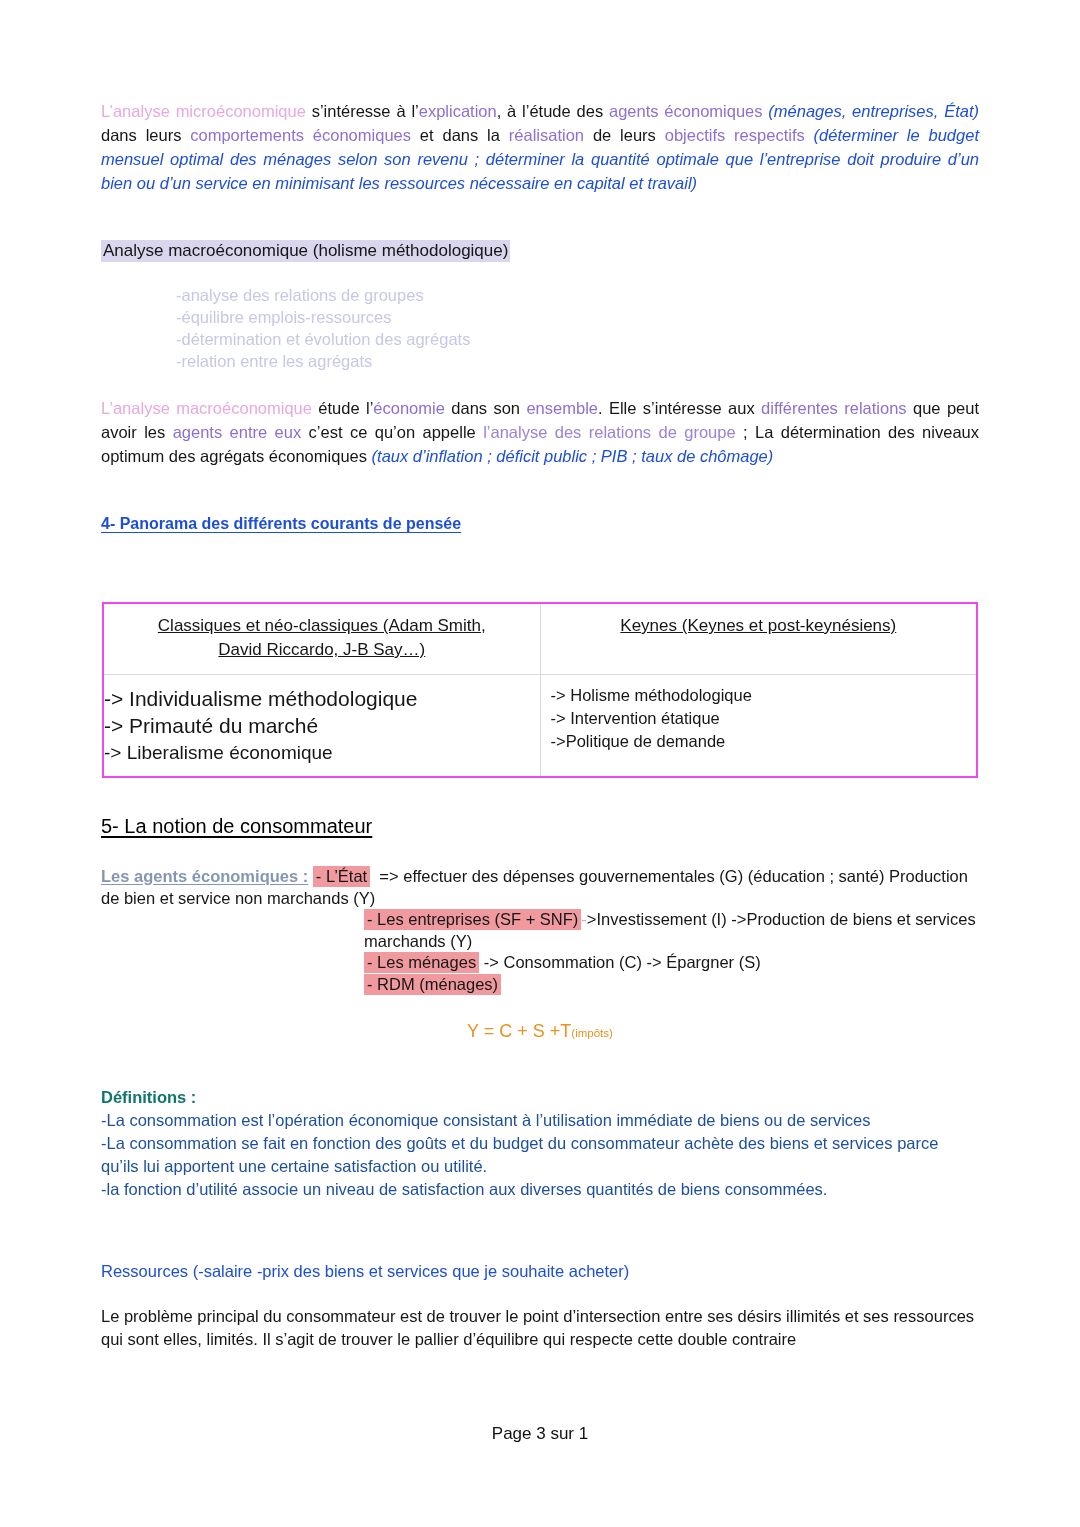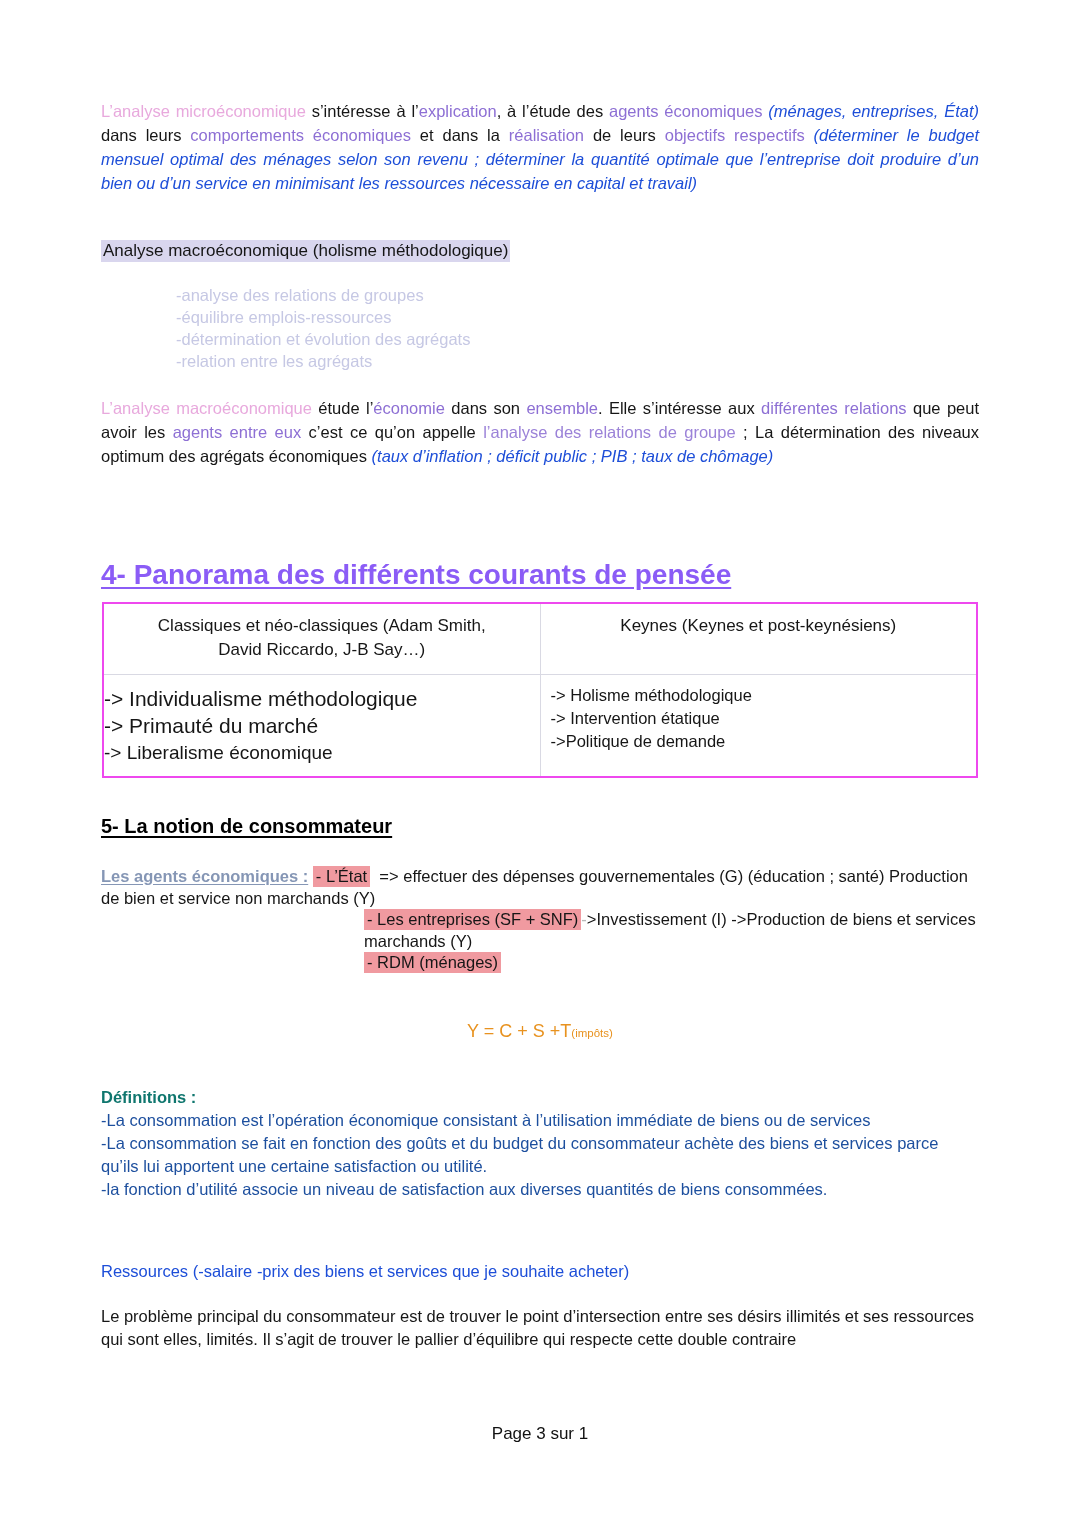--- a/index.html
+++ b/index.html
@@ -68,26 +68,25 @@
     line-height: 22px;
     color: #c6c8e4;
   }
   #macro-bullets div { white-space: pre; }
 
   #macro-para { left: 0; top: 396px; width: 878px; }
 
   #h4 {
     left: 0;
     top: 515px;
-    font-size: 28px;
+    font-size: 16px;
     font-weight: bold;
-    color: #8b5cf6;
+    color: #1d4ed8;
     text-decoration: underline;
     text-underline-offset: 3px;
-    margin-top: 44px;
   }
 
   
   #courants-table {
     left: 1px;
     top: 602px;
     width: 876px;
     border-collapse: collapse;
     border: 2px solid #ee48ee;
     background: #fff;
@@ -98,40 +97,41 @@
     padding: 0;
   }
   #courants-table .col-l { width: 437px; }
   #courants-table .col-r { width: 437px; }
   .th-cell {
     text-align: center;
     font-size: 17px;
     line-height: 24px;
     padding: 10px 8px 12px 8px;
     color: #161616;
+    text-decoration: underline;
   }
   .cell-left {
     padding: 10px 8px 10px 0;
     font-size: 21px;
     line-height: 27px;
     color: #161616;
   }
   .cell-left .small { font-size: 19px; }
   .cell-right {
     padding: 9px 8px 10px 10px;
     font-size: 16.5px;
     line-height: 23px;
     color: #161616;
   }
 
   #h5 {
     left: 0;
     top: 815px;
     font-size: 20px;
-    font-weight: bold;
+    font-weight: normal;
     color: #000;
     text-decoration: underline;
     text-underline-offset: 3px;
   }
 
   #agents-block {
     left: 0;
     top: 866px;
     width: 878px;
     font-size: 16.5px;
@@ -248,20 +248,21 @@
         </td>
       </tr>
     </tbody>
   </table>
 
   <div class="blk" id="h5">5- La notion de consommateur</div>
 
   <div class="blk" id="agents-block">
     <div><span class="lead">Les agents économiques :</span><span>&nbsp;</span><span class="hl-pink t-black">-  L’État</span><span class="t-black">&nbsp;&nbsp;<span>=&gt; effectuer des dépenses gouvernementales (G) (éducation ; santé) Production de bien et service non marchands (Y)</span></span></div>
     <div class="indent"><span class="hl-pink t-black">- Les entreprises (SF + SNF)</span><span class="t-grey">-</span><span class="t-black">&gt;Investissement (I) -&gt;Production de biens et services marchands (Y)</span></div>
+    <div class="indent"><span class="hl-pink t-black">- Les ménages</span><span class="t-black">&nbsp;<span>-&gt; Consommation (C) -&gt; Épargner (S)</span></span></div>
     <div class="indent"><span class="hl-pink t-black">- RDM (ménages)</span></div>
   </div>
 
   <div class="blk" id="formula"><span>Y = C + S +T</span><span class="sub">(impôts)</span></div>
 
   <div class="blk" id="definitions">
     <div class="def-title">Définitions :</div>
     <div class="def-body">-La consommation est l’opération économique consistant à l’utilisation immédiate de biens ou de services</div>
     <div class="def-body">-La consommation se fait en fonction des goûts et du budget du consommateur achète des biens et services parce qu’ils lui apportent une certaine satisfaction ou utilité.</div>
     <div class="def-body">-la fonction d’utilité associe un niveau de satisfaction aux diverses quantités de biens consommées.</div>

